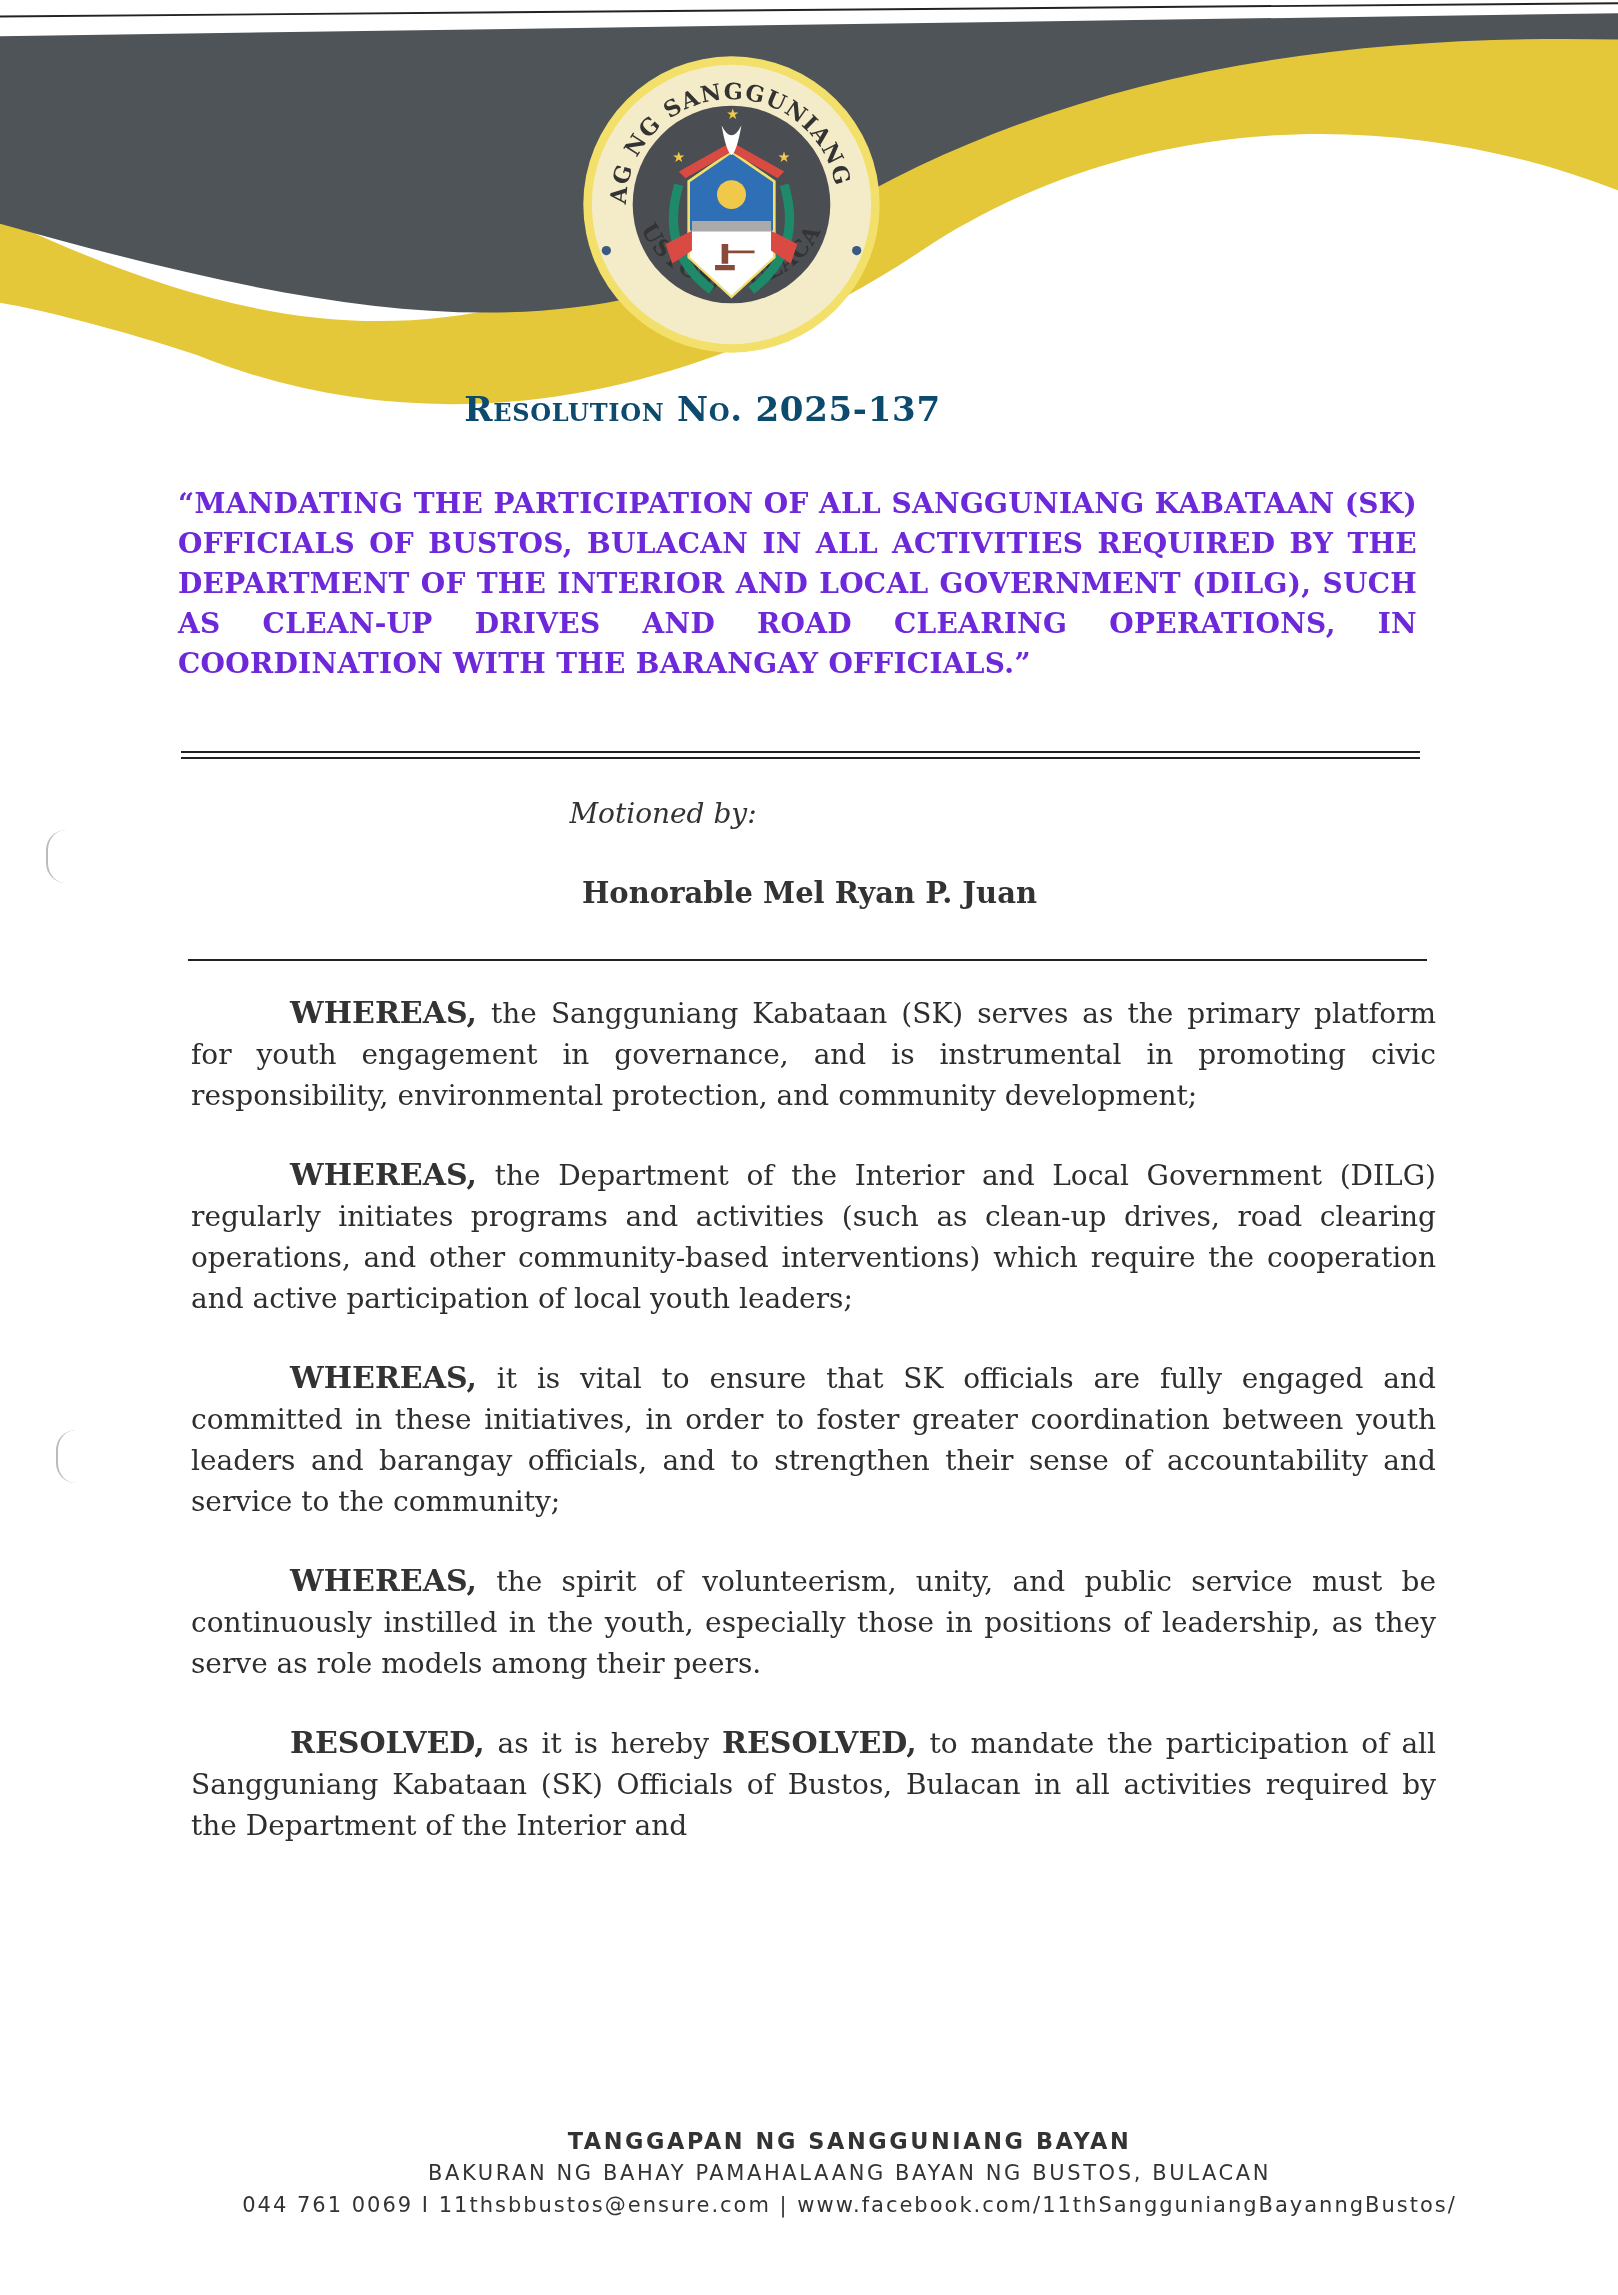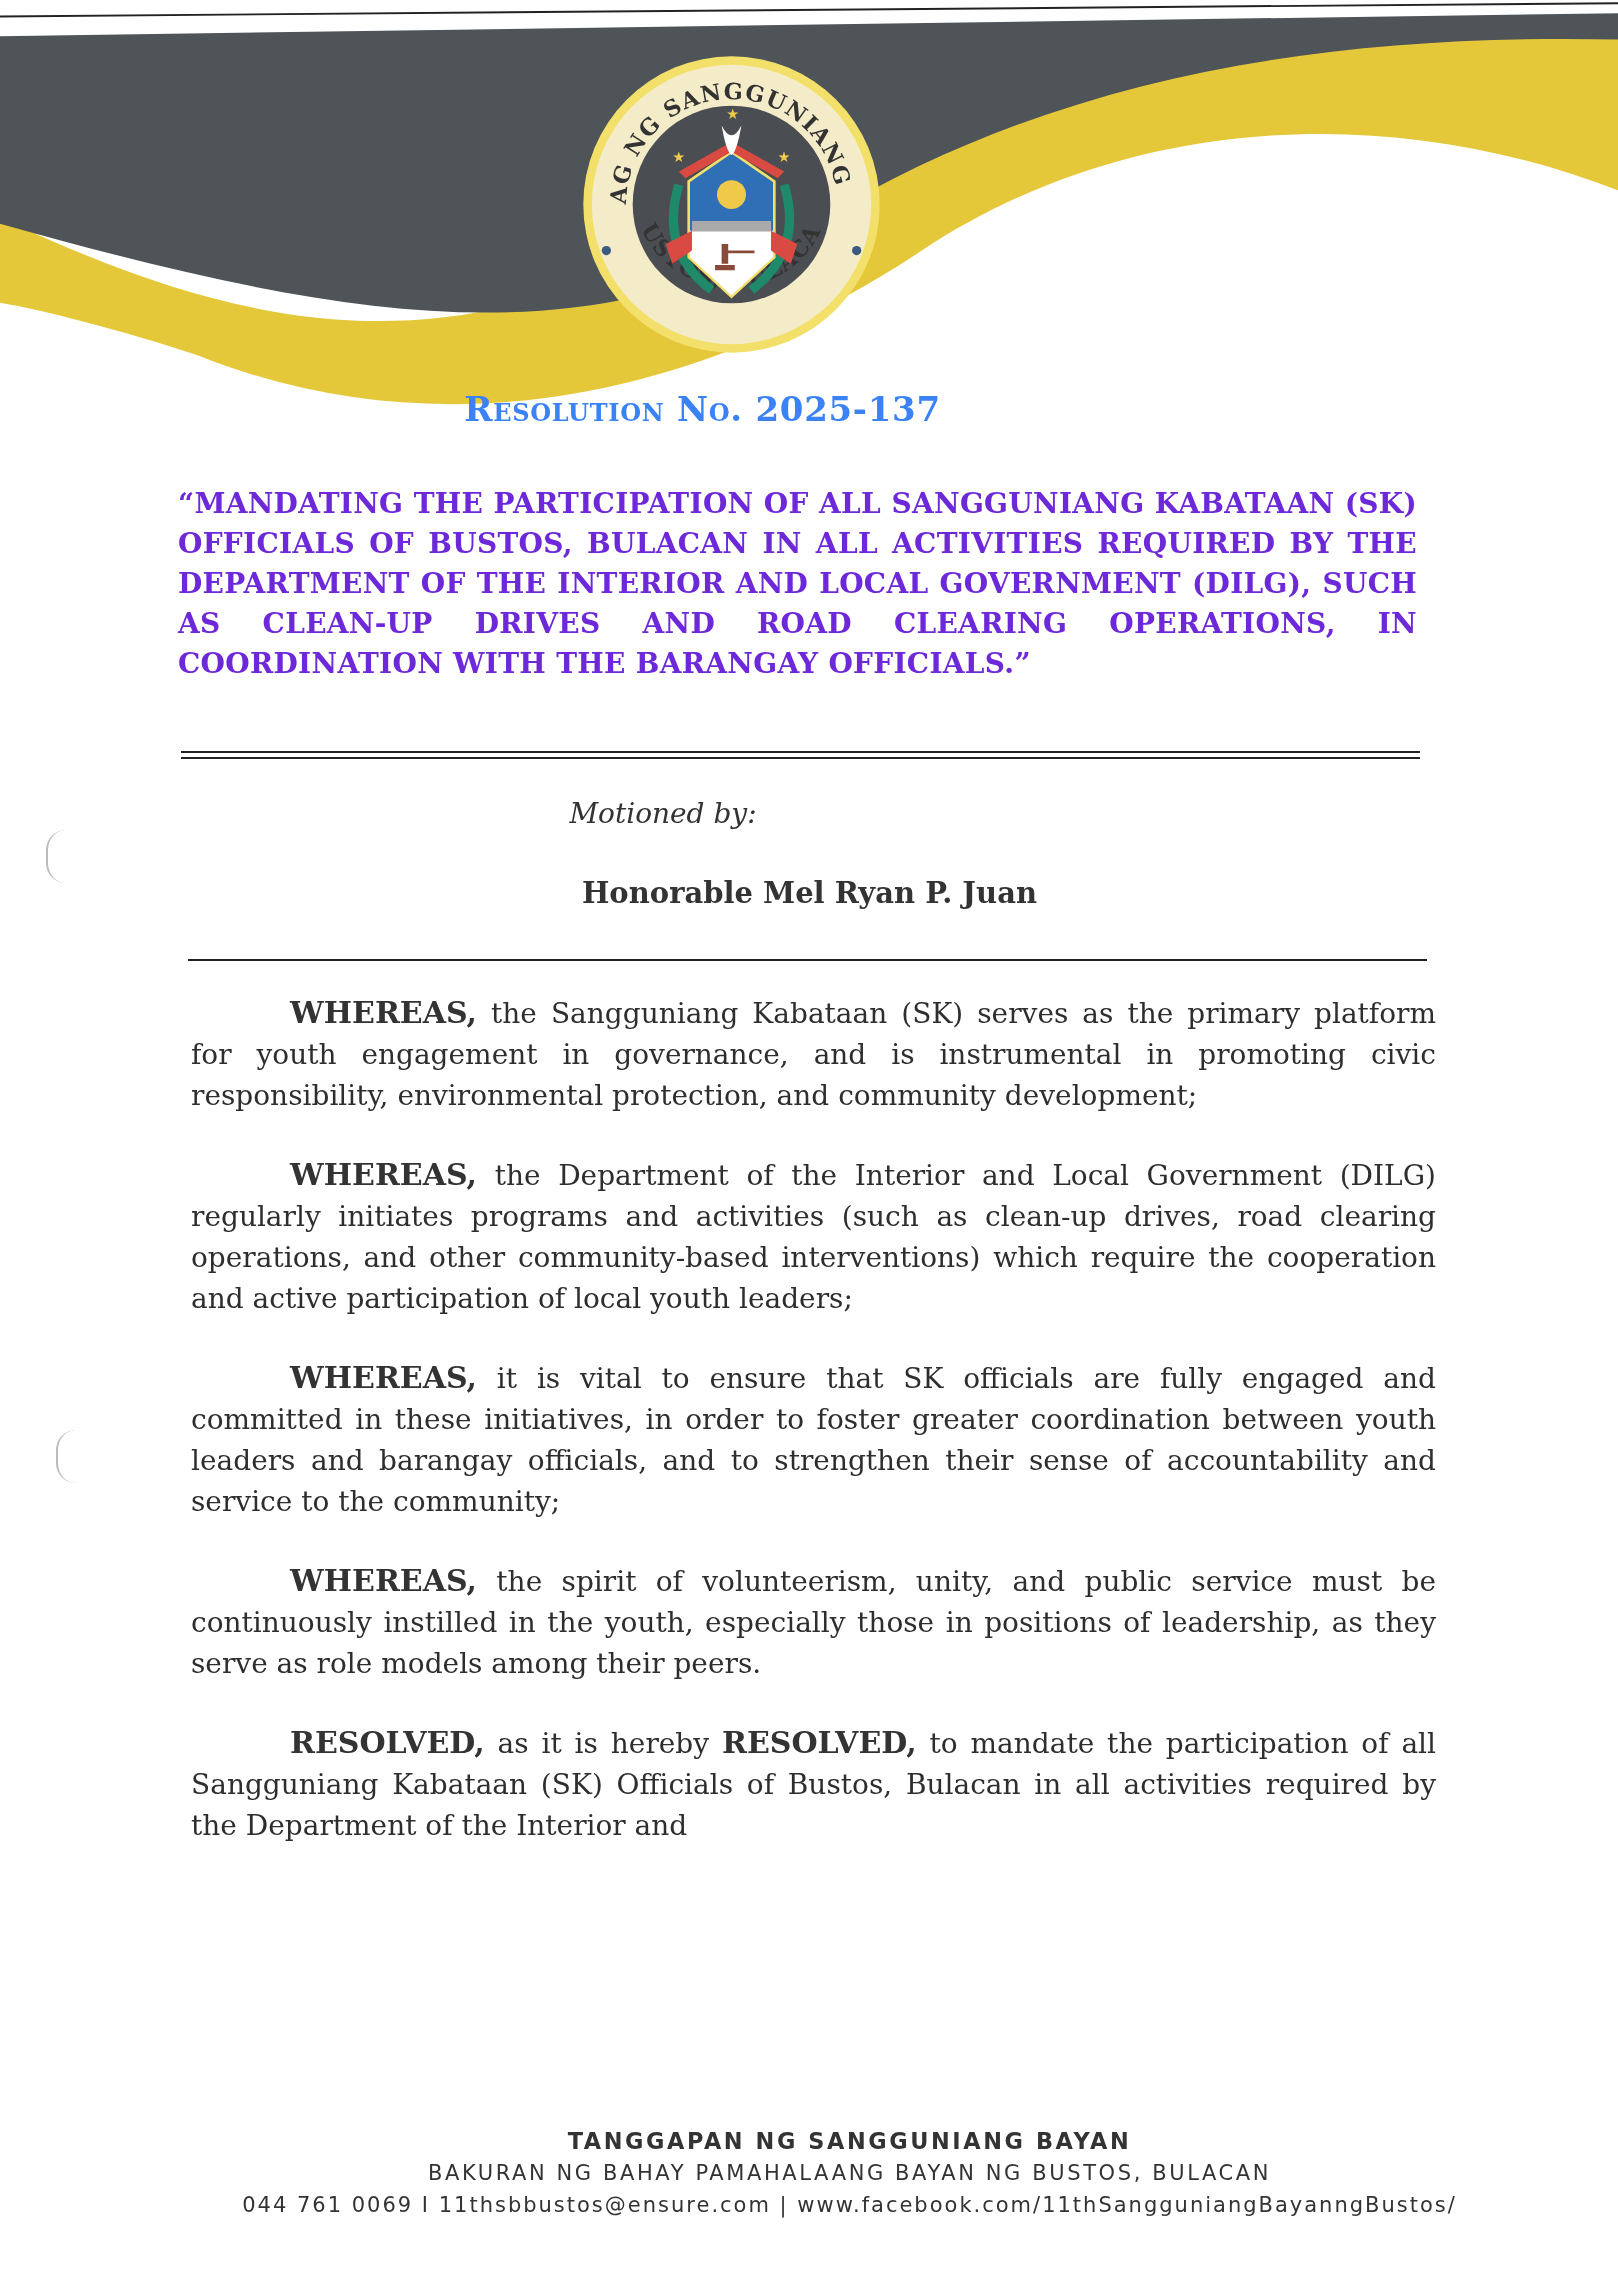--- a/index.html
+++ b/index.html
@@ -1,19 +1,19 @@
 <!DOCTYPE html>
 <html style="font-size:10.5px"><head>
 <meta charset="utf-8">
 <style>
   html, body { margin: 0; padding: 0; }
   body { width: 1619px; height: 2295px; background: #ffffff; position: relative; overflow: hidden; font-family: "DejaVu Serif", serif; color: #2b2b2b; }
   .banner { position: absolute; left: 0; top: 0; width: 1619px; height: 408px; }
   .seal { position: absolute; left: 580px; top: 53px; width: 303px; height: 303px; }
-  .title { position: absolute; left: 0; width: 1405px; top: 389px; text-align: center; font-family: "DejaVu Serif", serif; font-weight: bold; font-size: 34px; letter-spacing: 0.7px; color: #3b82f6; font-variant: small-caps; }
+  .title { position: absolute; left: 0; width: 1405px; top: 389px; text-align: center; font-family: "DejaVu Serif", serif; font-weight: bold; font-size: 34px; letter-spacing: 0.7px; color: #0c4a6e; font-variant: small-caps; }
   .subject { position: absolute; left: 178px; width: 1239px; top: 484px; font-family: "DejaVu Serif", serif; font-weight: bold; font-size: 28px; line-height: 40px; text-align: justify; text-align-last: left; color: #6d28d9; letter-spacing: 0.3px; }
   .rule-double { position: absolute; left: 181px; width: 1239px; height: 4px; border-top: 2.6px solid #222; border-bottom: 2.6px solid #222; top: 751px; }
   .motioned-label { position: absolute; left: 0; width: 1326px; text-align: center; top: 797px; font-style: italic; font-size: 28px; color: #333; }
   .motioned-name { position: absolute; left: 0; width: 1619px; text-align: center; top: 876px; font-weight: bold; font-size: 29px; color: #333; }
   .rule-single { position: absolute; left: 188px; width: 1239px; border-top: 2.6px solid #222; top: 959px; }
   .body { position: absolute; left: 191px; width: 1245px; top: 992px; font-size: 28px; line-height: 41px; color: #2e2e2e; }
   .para { text-align: justify; text-indent: 99px; margin: 0 0 38px 0; }
   .para b { color: #333; font-size: 30px; }
   .footer { position: absolute; left: 0; width: 1619px; text-align: center; top: 2128px; font-family: "DejaVu Sans", sans-serif; color: #333; padding-left: 40px; }
   .footer .f1 { font-size: 22.4px; font-weight: bold; letter-spacing: 2.6px; margin-bottom: 6.6px; }

